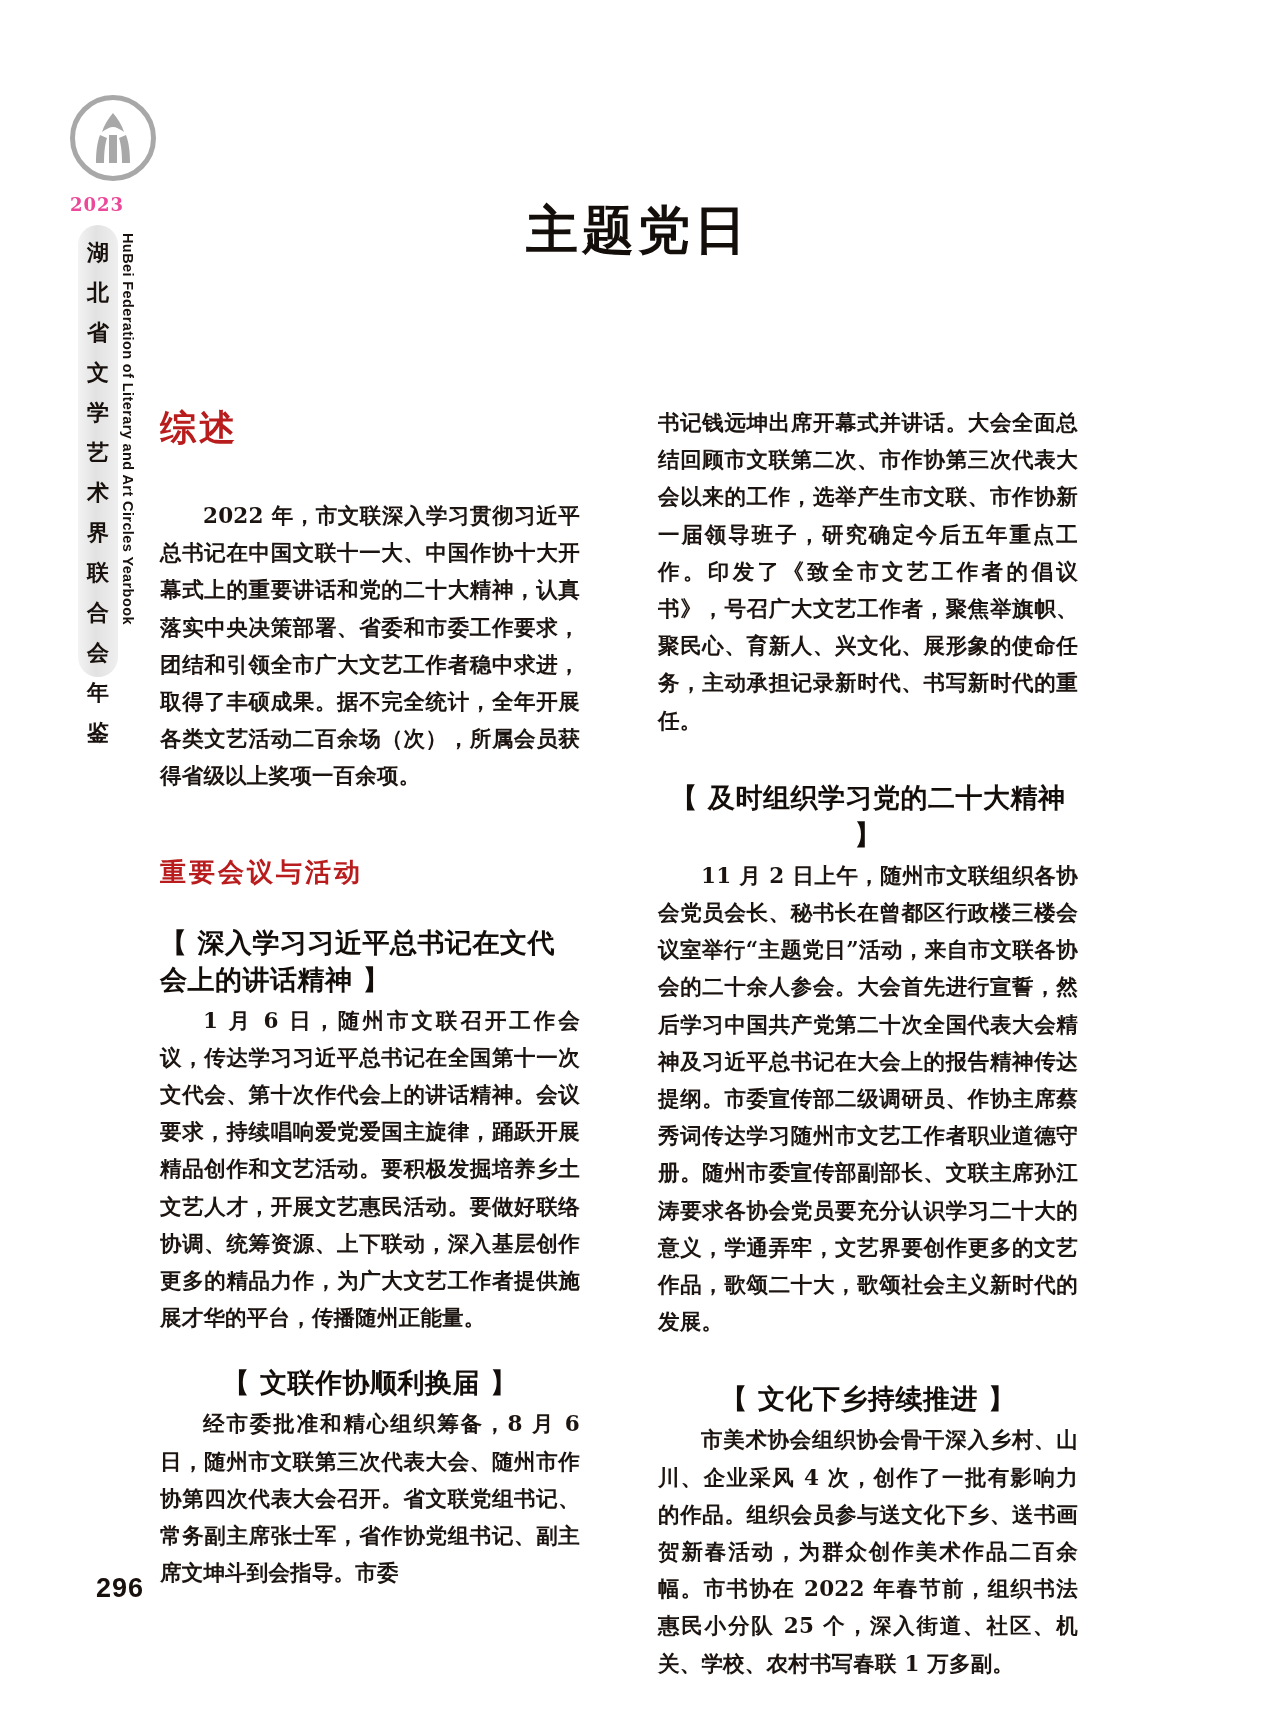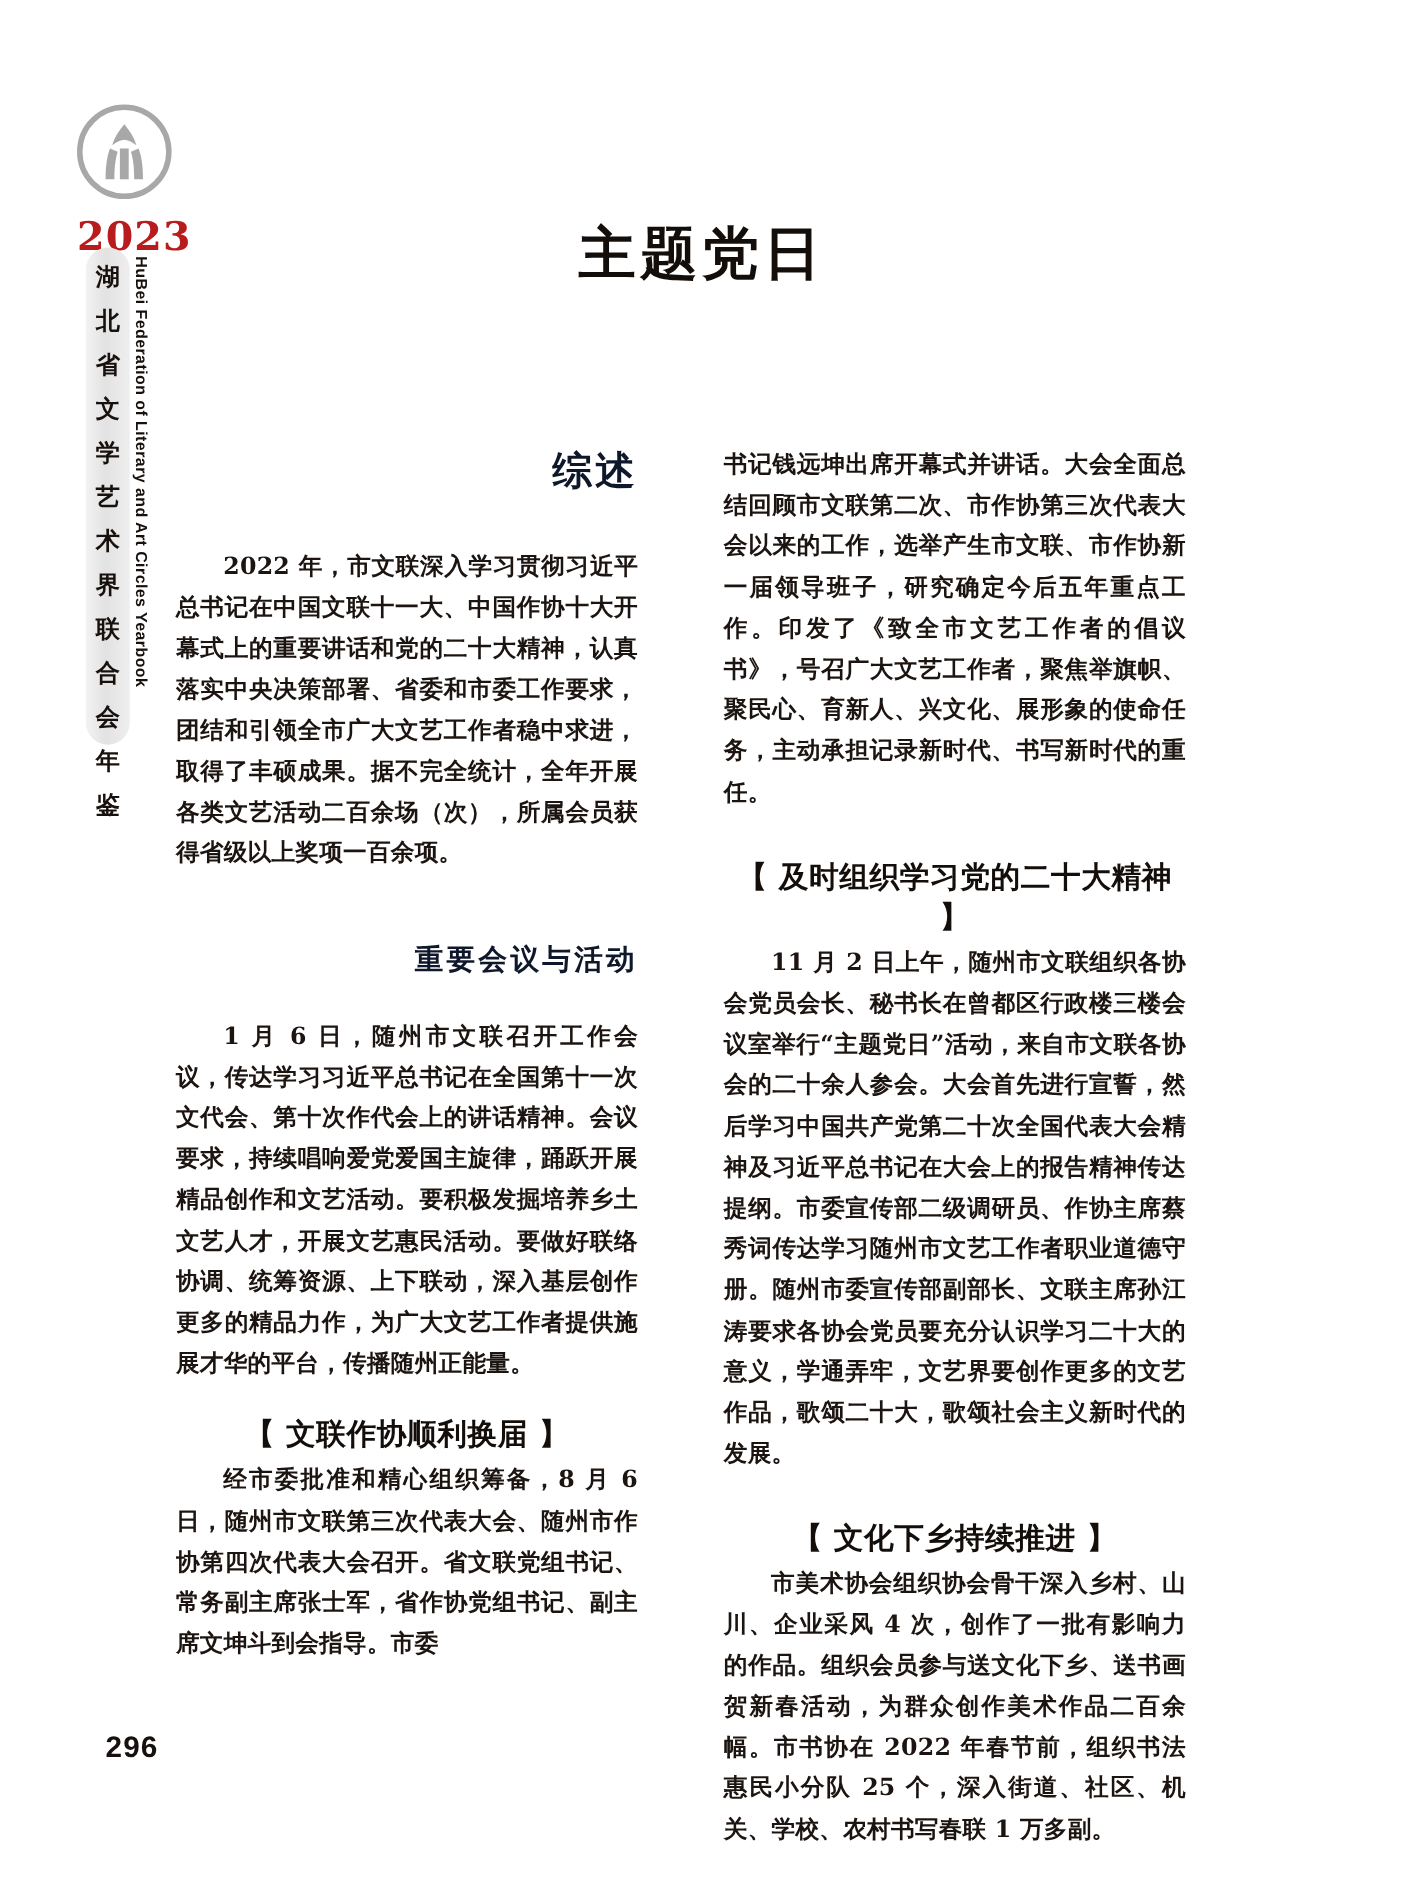--- a/index.html
+++ b/index.html
@@ -21,22 +21,22 @@
   .logo-circle {
     position:absolute; left:0; top:0; width:86px; height:86px;
     border:5px solid #a8a8a8; border-radius:50%;
   }
   .logo-glyph {
     position:absolute; left:0; top:0; width:86px; height:86px;
   }
   .year-label {
     margin-top:4px; margin-left:10px;
     font-family:"DejaVu Serif", serif;
-    font-weight:bold; font-size:36px; letter-spacing:1px;
-    color:#b91c1c;
+    font-weight:bold; font-size:18px; letter-spacing:1px;
+    color:#ec4899;
   }
   .spine-bar {
     position:absolute; left:18px; top:130px;
     width:40px; height:452px;
     background:linear-gradient(to right,#f3f3f3,#e2e2e2 45%,#efefef);
     border-radius:20px;
   }
   .spine-cn {
     position:absolute; left:20px; top:138px;
     width:36px;
@@ -69,24 +69,24 @@
   }
 
   
   .col {
     position:absolute; top:404px; width:420px;
   }
   .col-left  { left:160px; }
   .col-right { left:658px; }
 
   h2.section-head {
-    text-align:right;
+    text-align:left;
     font-family:Liberation Serif, serif;
     font-weight:bold;
-    color:#0f172a;
+    color:#b91c1c;
   }
   .h-overview { font-size:36px; letter-spacing:3px; margin-bottom:44px; }
   .h-major    { font-size:26px; letter-spacing:3px; margin:60px 0 34px; }
 
   h3.sub-head {
     font-family:"DejaVu Sans", sans-serif;
     font-weight:bold;
     font-size:27px;
     line-height:37px;
     letter-spacing:0.5px;
@@ -158,20 +158,21 @@
   </div>
 
   <h1 class="doc-title">主题党日</h1>
 
   <div class="col col-left">
     <h2 class="section-head h-overview">综述</h2>
     <p class="body">2022 年，市文联深入学习贯彻习近平总书记在中国文联十一大、中国作协十大开幕式上的重要讲话和党的二十大精神，认真落实中央决策部署、省委和市委工作要求，团结和引领全市广大文艺工作者稳中求进，取得了丰硕成果。据不完全统计，全年开展各类文艺活动二百余场（次），所属会员获得省级以上奖项一百余项。</p>
 
     <h2 class="section-head h-major">重要会议与活动</h2>
 
+    <h3 class="sub-head">【 深入学习习近平总书记在文代会上的讲话精神 】</h3>
     <p class="body">1 月 6 日，随州市文联召开工作会议，传达学习习近平总书记在全国第十一次文代会、第十次作代会上的讲话精神。会议要求，持续唱响爱党爱国主旋律，踊跃开展精品创作和文艺活动。要积极发掘培养乡土文艺人才，开展文艺惠民活动。要做好联络协调、统筹资源、上下联动，深入基层创作更多的精品力作，为广大文艺工作者提供施展才华的平台，传播随州正能量。</p>
 
     <div class="gap-sm"></div>
 
     <h3 class="sub-head centered">【 文联作协顺利换届 】</h3>
     <p class="body">经市委批准和精心组织筹备，8 月 6 日，随州市文联第三次代表大会、随州市作协第四次代表大会召开。省文联党组书记、常务副主席张士军，省作协党组书记、副主席文坤斗到会指导。市委</p>
   </div>
 
   <div class="col col-right">
     <p class="body cont">书记钱远坤出席开幕式并讲话。大会全面总结回顾市文联第二次、市作协第三次代表大会以来的工作，选举产生市文联、市作协新一届领导班子，研究确定今后五年重点工作。印发了《致全市文艺工作者的倡议书》，号召广大文艺工作者，聚焦举旗帜、聚民心、育新人、兴文化、展形象的使命任务，主动承担记录新时代、书写新时代的重任。</p>

